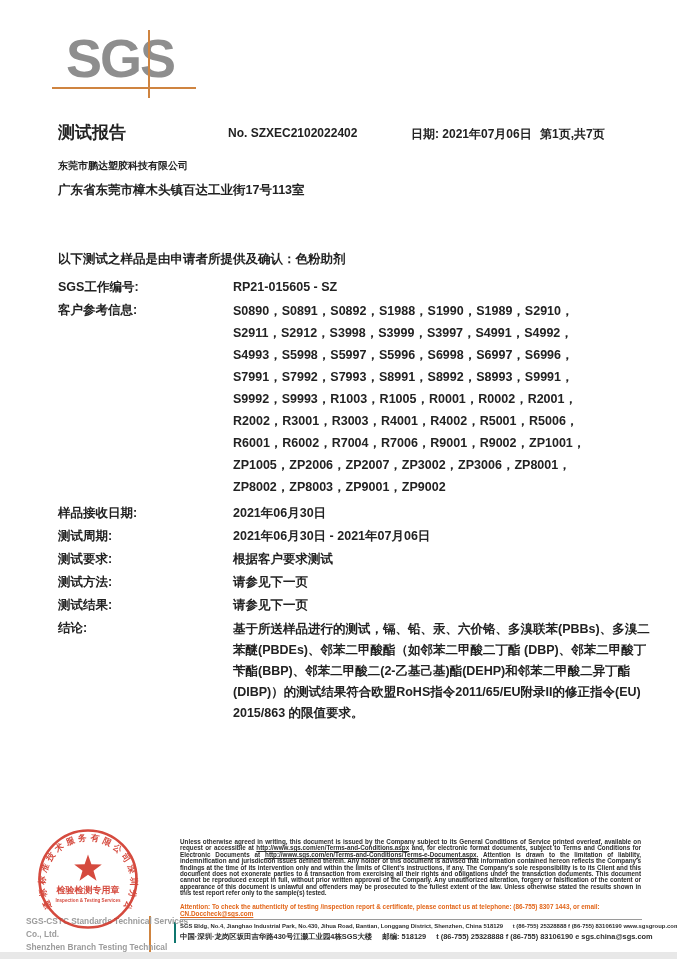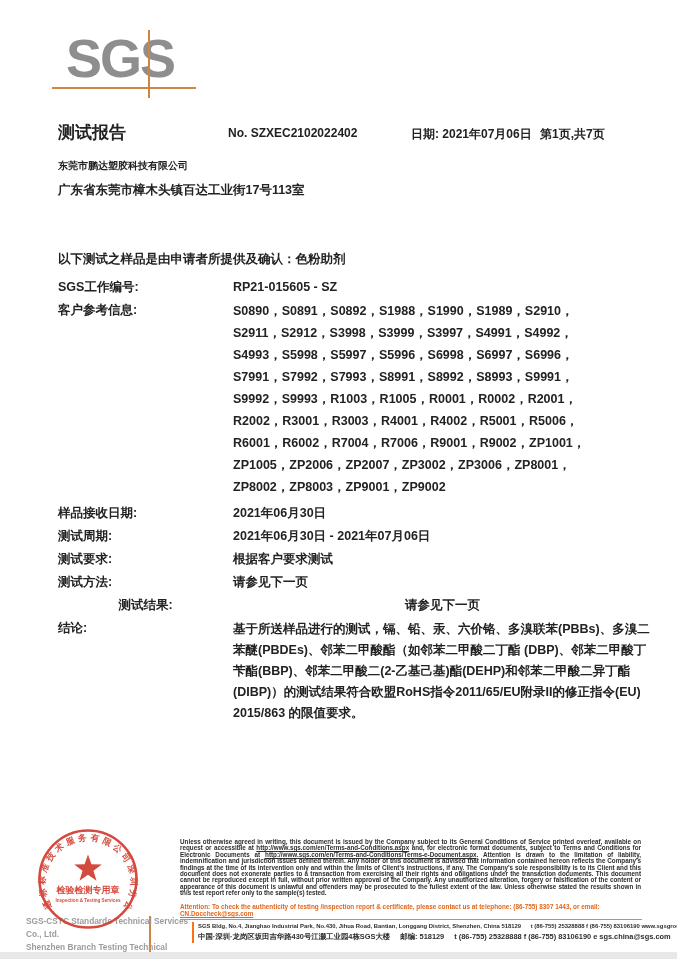--- a/index.html
+++ b/index.html
@@ -48,21 +48,21 @@
     text-align:justify;
   }
   .disclaimer .lnk { text-decoration:underline; color:#2d2d2d; }
   .attention {
     position:absolute; left:180px; top:903px; width:461px;
     font-size:6.4px; line-height:7.2px; font-weight:700; color:#e2661a;
   }
   .attention .lnk { text-decoration:underline; color:#e2661a; }
   .footer-hline { position:absolute; left:180px; top:919px; width:462px; height:1px; background:#9a9a9a; }
   .footer-vline { position:absolute; left:149px; top:916px; width:2px; height:38px; background:#cf8440; }
-  .addr-block { position:absolute; left:192px; top:922px; width:465px; border-left:2px solid #f97316; padding-left:4px; }
+  .addr-block { position:absolute; left:174px; top:922px; width:465px; border-left:2px solid #0f766e; padding-left:4px; }
   .addr-row-en { font-size:5.9px; font-weight:600; color:#2d2d2d; line-height:9px; white-space:nowrap; }
   .addr-row-cn { font-size:7.4px; font-weight:700; color:#2d2d2d; line-height:12px; white-space:nowrap; }
   .addr-row-en span, .addr-row-cn span { margin-right:8px; }
   .member-line { position:absolute; right:36px; top:941px; font-size:10px; font-weight:700; color:#333;margin-top:32px; }
 </style>
 </head>
 <body>
 
 <div class="page">
 
@@ -115,21 +115,21 @@
     <div class="row">
       <span class="lbl">测试要求:</span>
       <span class="val">根据客户要求测试</span>
     </div>
 
     <div class="row">
       <span class="lbl">测试方法:</span>
       <span class="val">请参见下一页</span>
     </div>
 
-    <div class="row" style="margin-top:3px;text-align:center;">
+    <div class="row" style="margin-top:3px;">
       <span class="lbl">测试结果:</span>
       <span class="val">请参见下一页</span>
     </div>
 
     <div class="row conclusion" style="margin-top:3px;justify-content:space-between;">
       <span class="lbl">结论:</span>
       <span class="val">基于所送样品进行的测试，镉、铅、汞、六价铬、多溴联苯(PBBs)、多溴二苯醚(PBDEs)、邻苯二甲酸酯（如邻苯二甲酸二丁酯 (DBP)、邻苯二甲酸丁苄酯(BBP)、邻苯二甲酸二(2-乙基己基)酯(DEHP)和邻苯二甲酸二异丁酯(DIBP)）的测试结果符合欧盟RoHS指令2011/65/EU附录II的修正指令(EU) 2015/863 的限值要求。</span>
     </div>
   </div>
 

